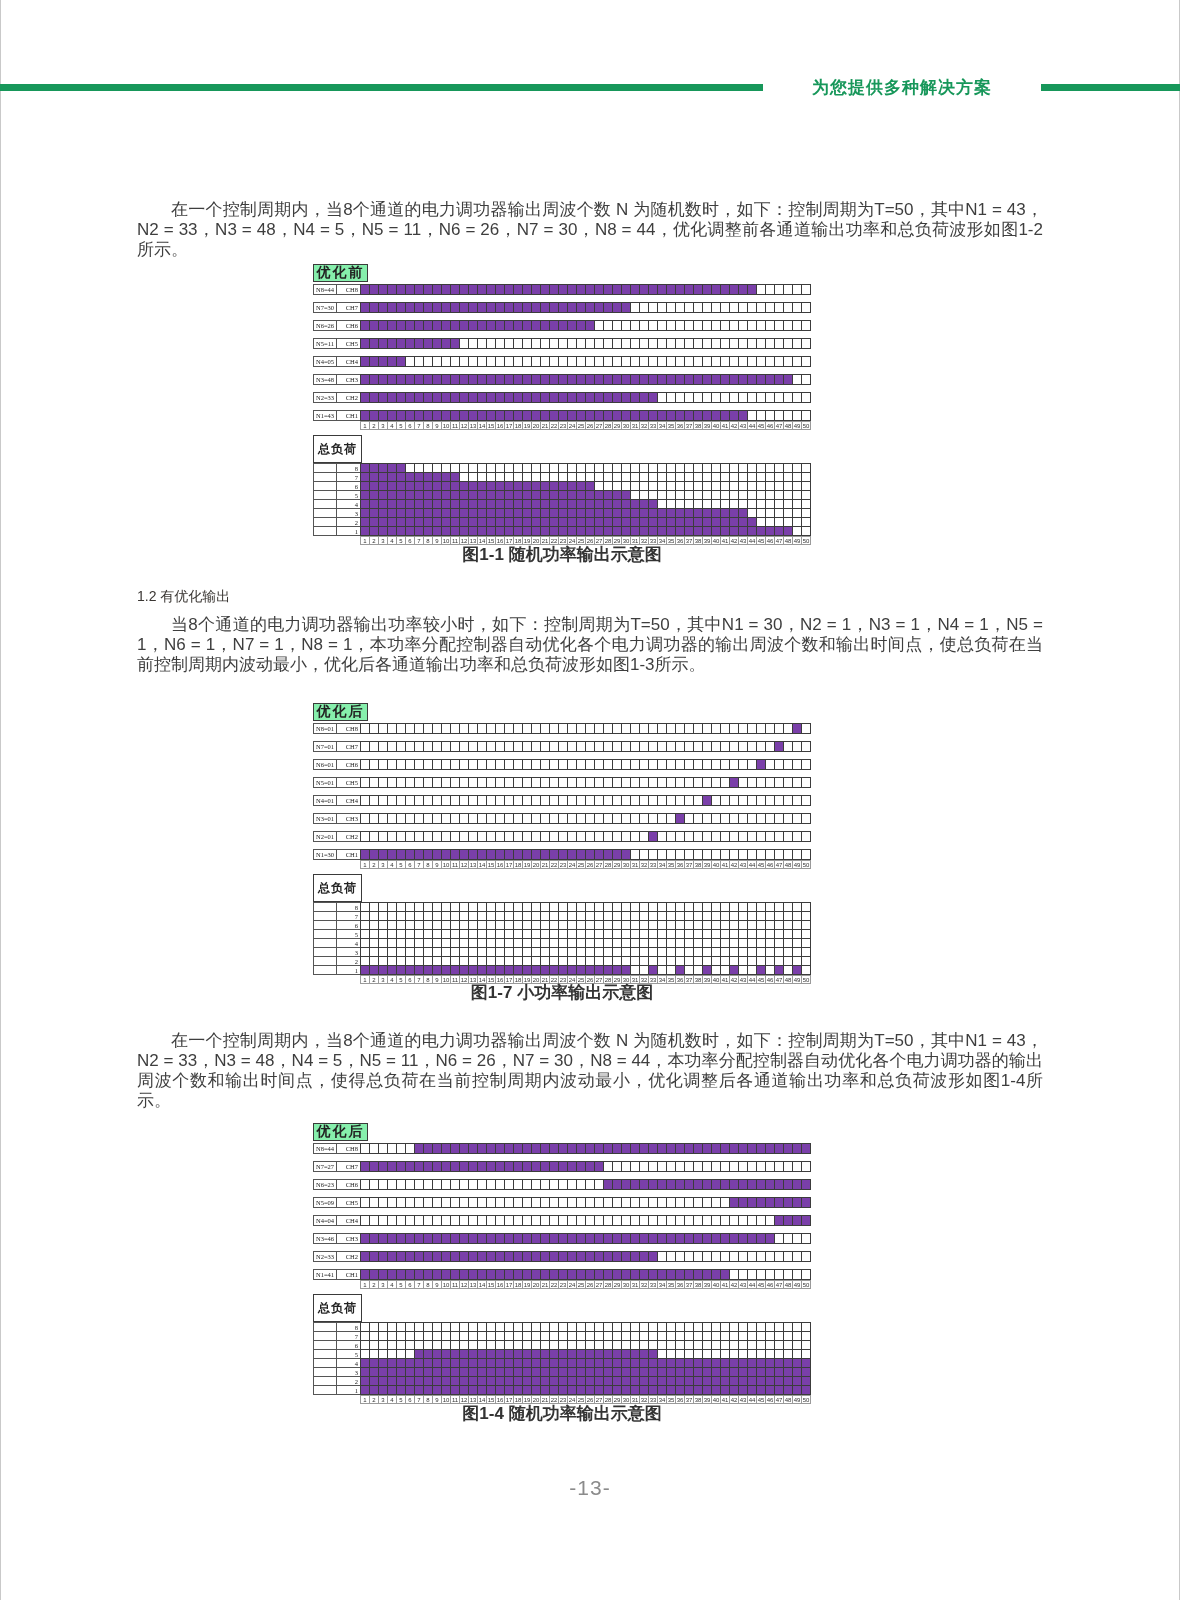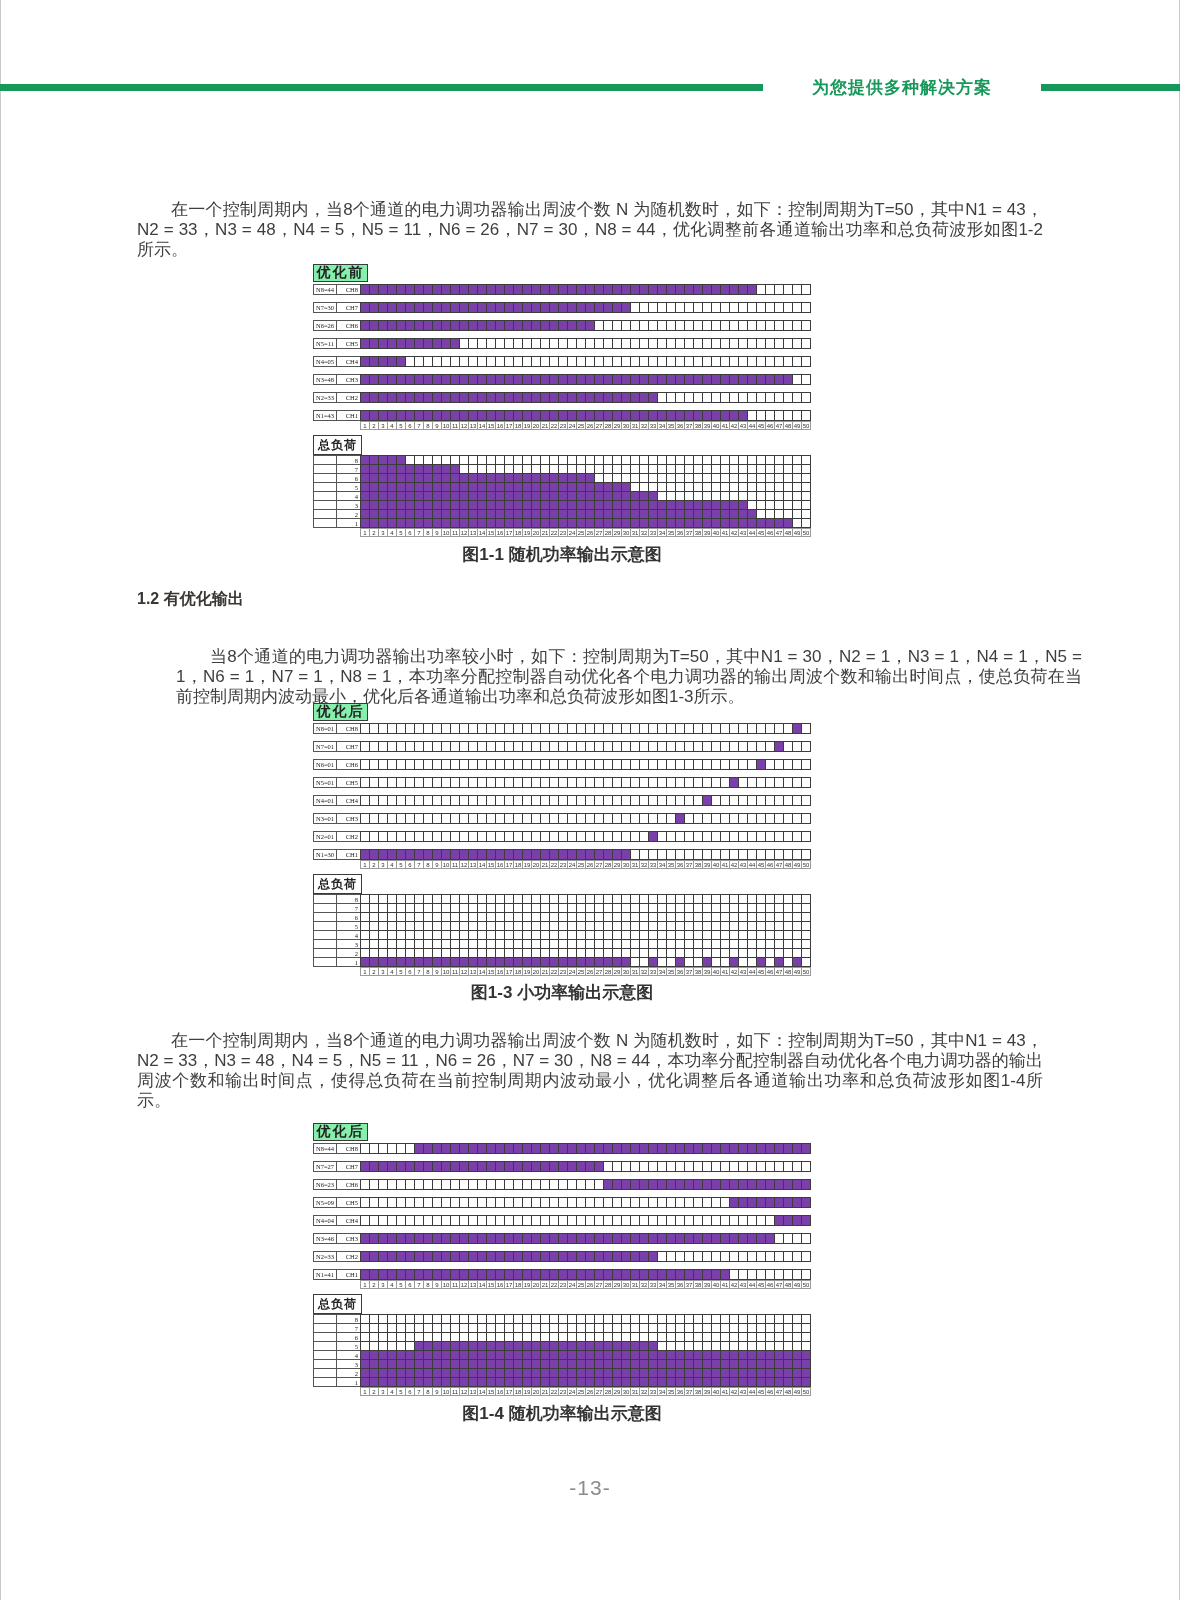--- a/index.html
+++ b/index.html
@@ -15,24 +15,24 @@
   
   .header{position:absolute;top:76px;left:0;right:0;height:22px;display:flex;align-items:center;gap:35px;}
   .hbar{height:7px;background:#17975a;}
   .hbar.l{width:763px;}
   .hbar.r{flex:1;}
   .slogan{color:#17975a;font-size:17px;font-weight:bold;letter-spacing:1px;padding:0 14px;white-space:nowrap;}
 
   .para{position:absolute;left:137px;width:906px;font-size:17px;line-height:20px;
         text-align:justify;text-indent:2em;color:#3e3e3e;}
   #p1{top:183px;}
-  #p2{top:630px;margin-left:39px;}
+  #p2{top:598px;}
   #p3{top:1014px;}
 
-  .sec-heading{position:absolute;left:137px;top:576px;font-size:16px;font-weight:bold;color:#3a3633;}
+  .sec-heading{position:absolute;left:137px;top:576px;font-size:14px;font-weight:normal;color:#3a3633;}
 
   .figure{position:absolute;left:313px;width:498px;}
   #fig0{top:264px;}
   #fig1{top:703px;}
   #fig2{top:1123px;}
 
   .caption{position:absolute;left:313px;width:498px;text-align:center;
            font-size:17px;font-weight:bold;color:#333;}
   #cap0{top:543px;}
   #cap1{top:981px;}
@@ -51,21 +51,21 @@
   .nbox{width:24px;justify-content:center;}
   .chbox{width:25px;margin-left:-1px;justify-content:flex-end;padding-right:2px;}
   .grid{display:flex;box-sizing:border-box;height:11px;margin-left:-1px;
     border-top:1px solid #3c3c3c;border-bottom:1px solid #3c3c3c;border-left:1px solid #3c3c3c;background:#fff;}
   .grid .c{box-sizing:border-box;width:9px;height:100%;border-right:1px solid #3c3c3c;}
   .grid .c.on{background:#7a3fa9;}
   .axis{display:flex;box-sizing:border-box;height:9px;margin-left:47px;
     border-top:1px solid #9a9a9a;border-bottom:1px solid #9a9a9a;border-left:1px solid #9a9a9a;}
   .axis .t{box-sizing:border-box;width:9px;height:100%;border-right:1px solid #9a9a9a;
     font-size:6px;color:#333;display:flex;align-items:center;justify-content:center;overflow:hidden;}
-  .load-title{box-sizing:border-box;width:49px;height:20px;border:1px solid #3a3a3a;
+  .load-title{box-sizing:border-box;width:49px;height:28px;border:1px solid #3a3a3a;
     font-family:"Liberation Serif","DejaVu Serif",serif;font-weight:bold;font-size:12px;
     letter-spacing:1px;display:flex;align-items:center;justify-content:center;color:#222;
     margin-top:5px;background:#fff;}
   .load-row{display:flex;height:10px;}
   .load-row + .load-row{margin-top:-1px;}
   .lc{box-sizing:border-box;height:10px;border:1px solid #555;background:#fff;}
   .lc.a{width:24px;}
   .lc.b{width:25px;margin-left:-1px;display:flex;align-items:center;justify-content:flex-end;
     padding-right:2px;font-family:"Liberation Serif","DejaVu Serif",serif;font-size:6.5px;color:#222;}
   .load-row .grid{height:10px;}
@@ -2098,21 +2098,21 @@
       <div class="t">43</div>
       <div class="t">44</div>
       <div class="t">45</div>
       <div class="t">46</div>
       <div class="t">47</div>
       <div class="t">48</div>
       <div class="t">49</div>
       <div class="t">50</div>
     </div>
   </div>
-<div class="caption" id="cap1">图1-3 小功率输出示意图</div>
+<div class="caption" id="cap1">图1-7 小功率输出示意图</div>
 
 <p class="para" id="p3">在一个控制周期内，当8个通道的电力调功器输出周波个数 N 为随机数时，如下：控制周期为T=50，其中N1 = 43，N2 = 33，N3 = 48，N4 = 5，N5 = 11，N6 = 26，N7 = 30，N8 = 44，本功率分配控制器自动优化各个电力调功器的输出周波个数和输出时间点，使得总负荷在当前控制周期内波动最小，优化调整后各通道输出功率和总负荷波形如图1-4所示。</p>
 
 <div class="figure" id="fig2">
     <div class="fig-title">优化后</div>
     <div class="ch-row">
       <div class="nbox">N8=44</div>
       <div class="chbox">CH8</div>
       <div class="grid">
         <div class="c"></div>

